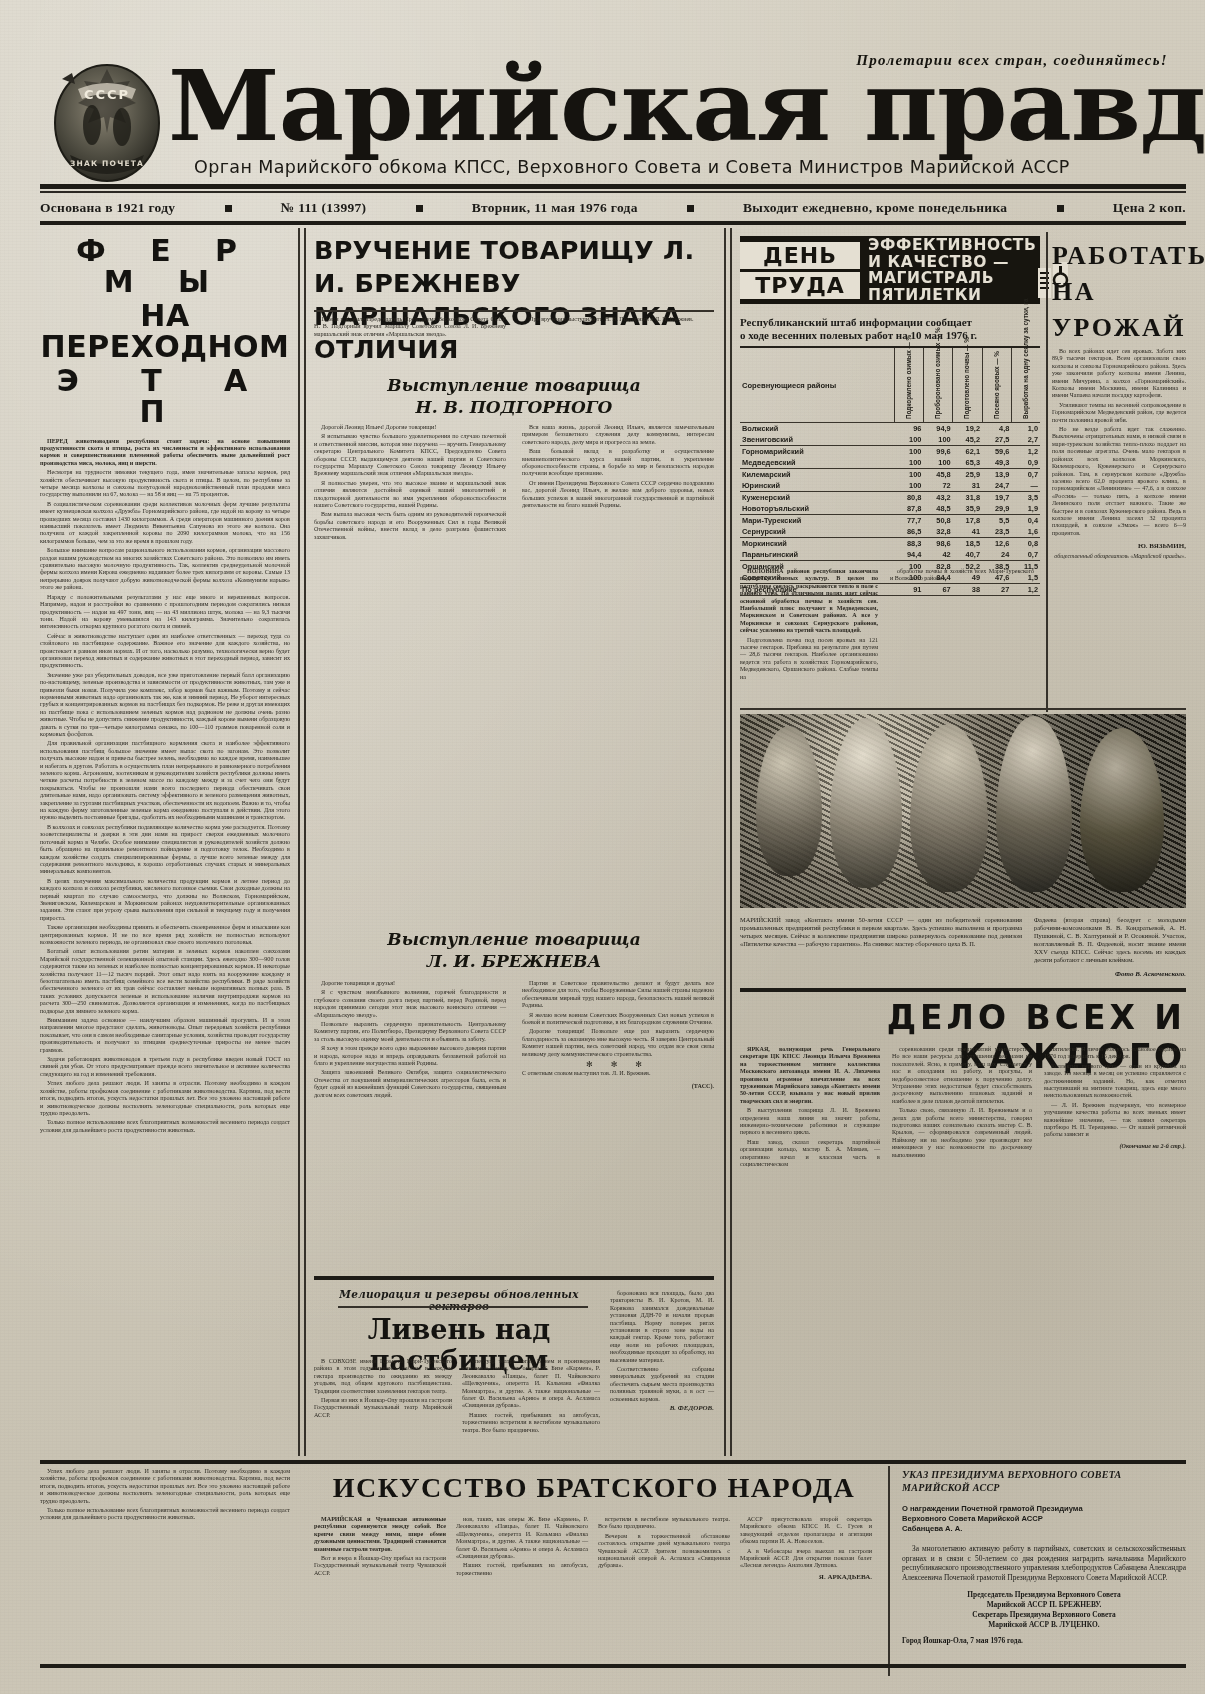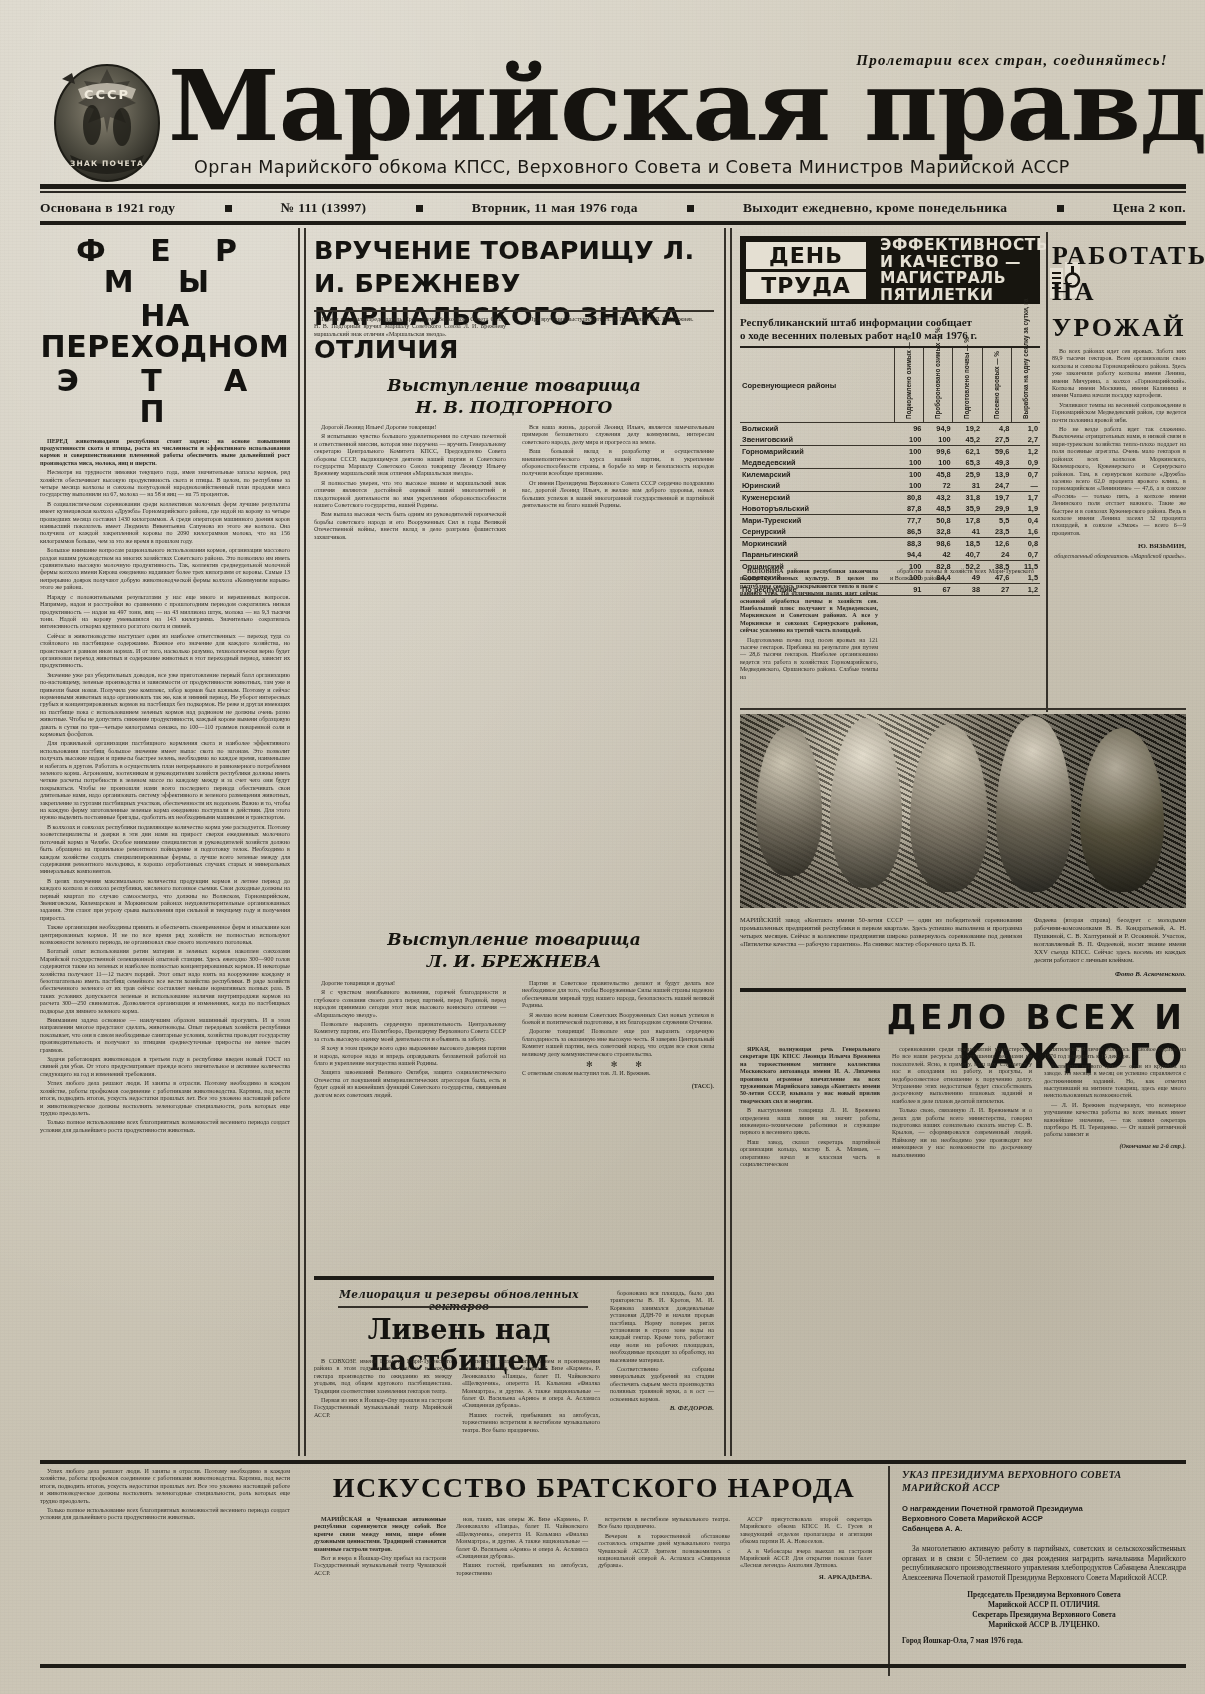--- a/index.html
+++ b/index.html
@@ -124,21 +124,21 @@
     font-size:17px;line-height:22px;text-align:center;color:#16150f;
   }
 
   
   .banner{
     position:absolute;background:#17150f;color:#e4dfd2;
     display:flex;align-items:stretch;
   }
   .banner .dt{
     width:128px;display:flex;flex-direction:column;justify-content:center;align-items:center;
-    padding:3px 6px;
+    padding:3px 0;
   }
   .banner .dt span{
     display:block;
     font-family:"DejaVu Sans", sans-serif;font-weight:bold;
     font-size:22px;line-height:23px;letter-spacing:1px;
     color:#17150f;background:#e4dfd2;
     padding:0 6px;border:2px solid #e4dfd2;
     margin:1.5px 0;
     text-align:center;width:104px;
   }
@@ -504,21 +504,21 @@
                 <td class="v">24,7</td>
                 <td class="v">—</td>
               </tr>
 
               <tr>
                 <td class="nm">Куженерский</td>
                 <td class="v">80,8</td>
                 <td class="v">43,2</td>
                 <td class="v">31,8</td>
                 <td class="v">19,7</td>
-                <td class="v">1,7</td>
+                <td class="v">3,5</td>
               </tr>
               <tr class="sep">
                 <td class="nm">Новоторъяльский</td>
                 <td class="v">87,8</td>
                 <td class="v">48,5</td>
                 <td class="v">35,9</td>
                 <td class="v">29,9</td>
                 <td class="v">1,9</td>
               </tr>
 
@@ -669,21 +669,21 @@
           <div>МАРИЙСКОЙ АССР</div>
         </div>
         <div class="ukaz-sub" style="margin-top:10px;">
           <div>О награждении Почетной грамотой Президиума</div>
           <div>Верховного Совета Марийской АССР</div>
           <div>Сабанцева А. А.</div>
         </div>
         <div class="ukaz-body" style="margin-top:10px;text-indent:10px;">За многолетнюю активную работу в партийных, советских и сельскохозяйственных органах и в связи с 50-летием со дня рождения наградить начальника Марийского республиканского производственного управления хлебопродуктов Сабанцева Александра Алексеевича Почетной грамотой Президиума Верховного Совета Марийской АССР.</div>
         <div class="ukaz-sign" style="margin-top:8px;">
           <div>Председатель Президиума Верховного Совета</div>
-          <div>Марийской АССР П. ОТЛИЧИЯ.</div>
+          <div>Марийской АССР П. БРЕЖНЕВУ.</div>
           <div>Секретарь Президиума Верховного Совета</div>
           <div>Марийской АССР В. ЛУЦЕНКО.</div>
         </div>
         <div style="font-family:'Liberation Serif',serif;font-weight:bold;font-size:7.4px;margin-top:6px;">Город Йошкар-Ола, 7 мая 1976 года.</div>
       </div>
 
       <div class="hline-thick" style="left:0;top:1436px;width:1146px;"></div>
     </div>
   </div>
 </div>

